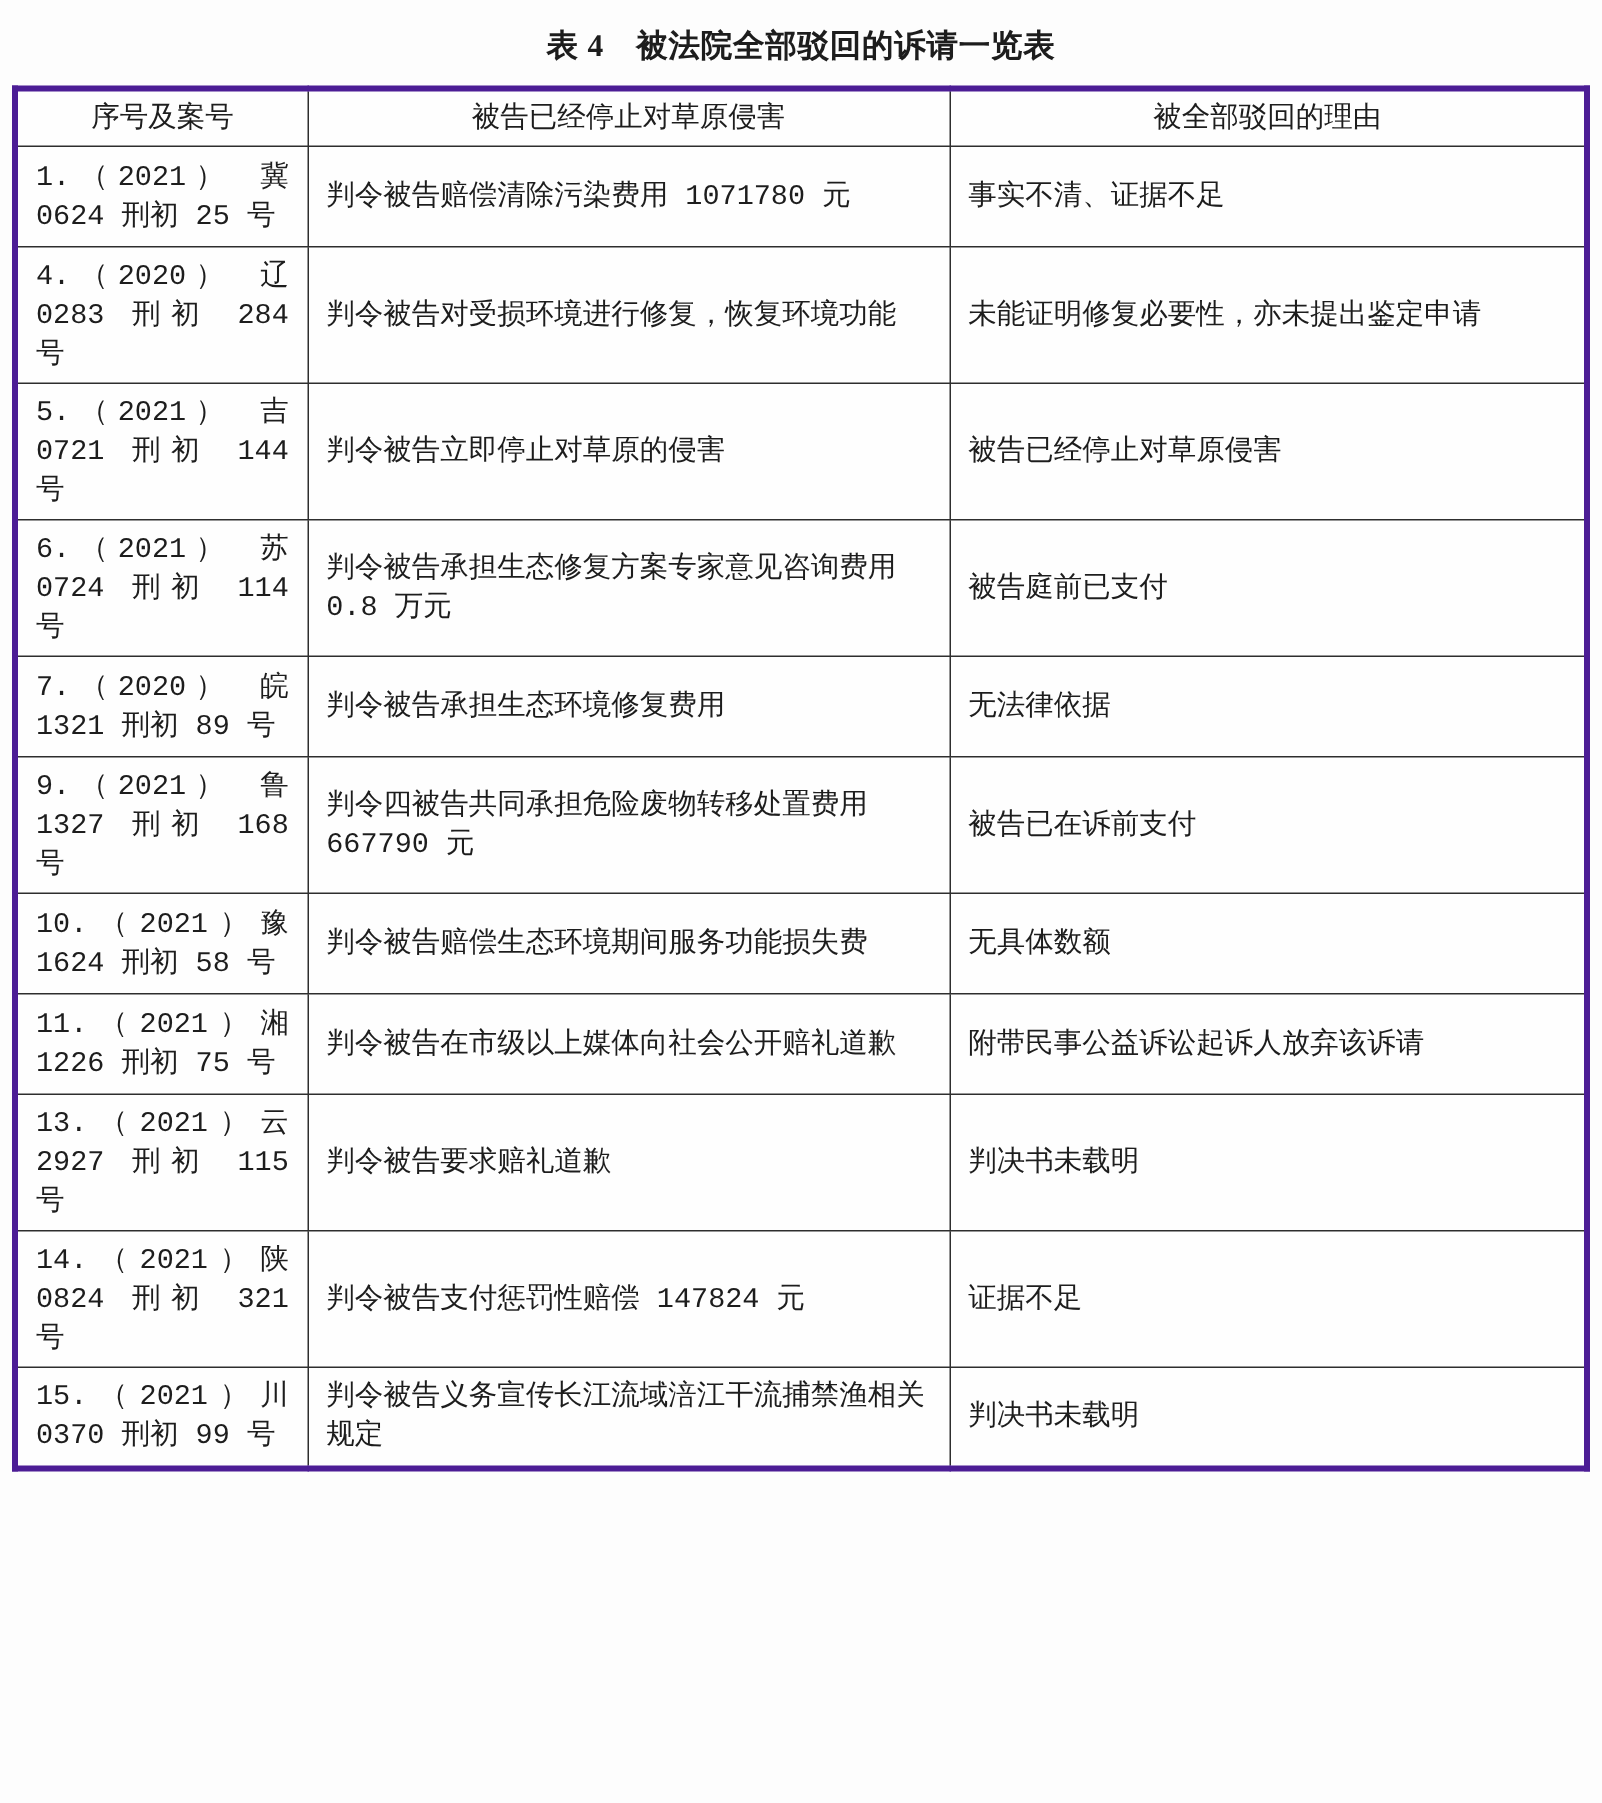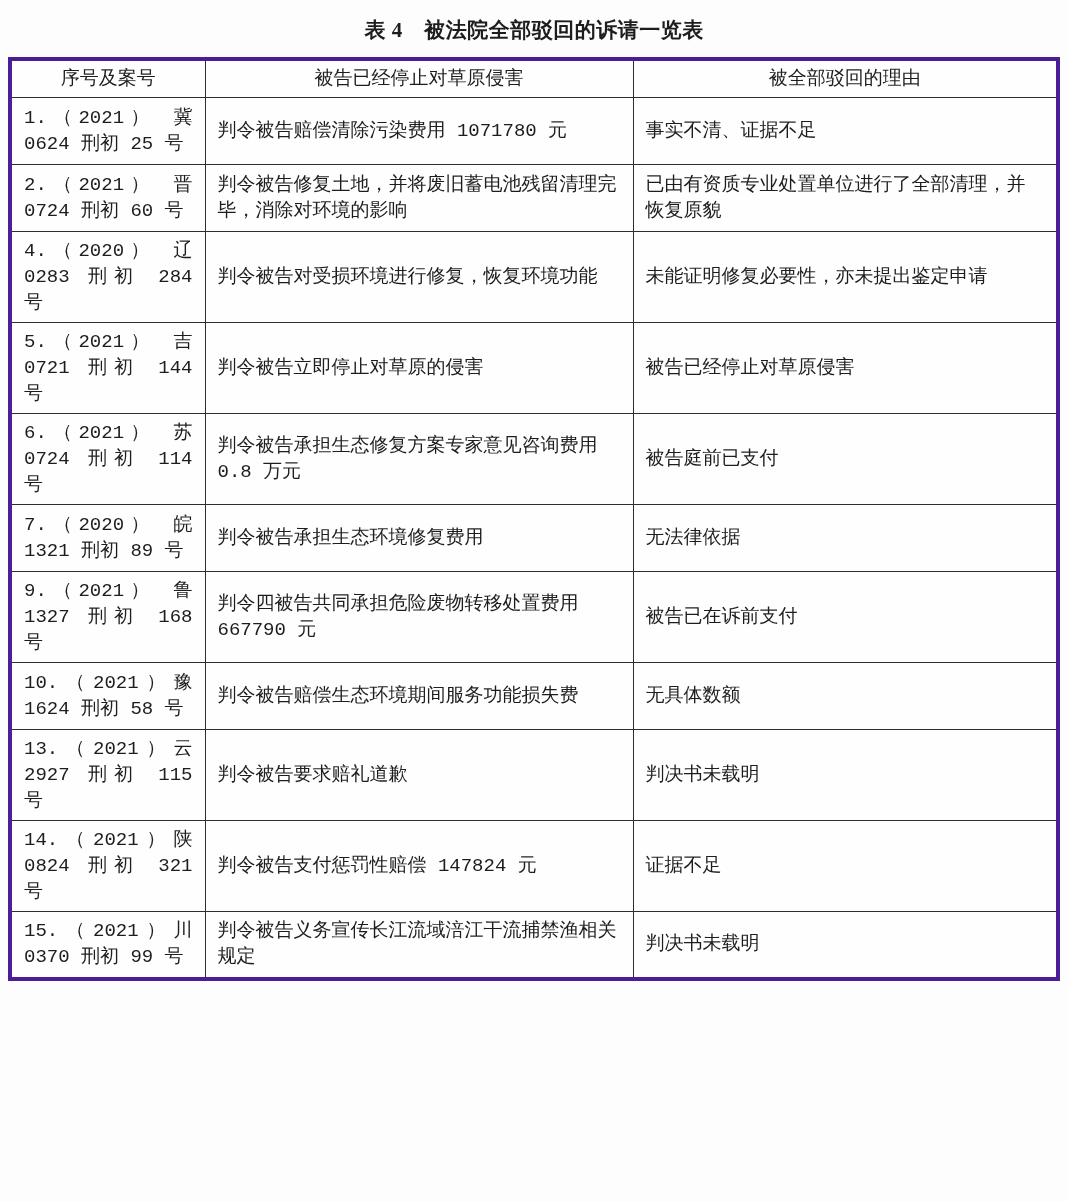--- a/index.html
+++ b/index.html
@@ -74,25 +74,20 @@
       <th>被全部驳回的理由</th>
     </tr>
   </thead>
   <tbody>
     <tr>
       <td class="case-cell">1.（2021） 冀 0624 刑初 25 号</td>
       <td>判令被告赔偿清除污染费用 1071780 元</td>
       <td>事实不清、证据不足</td>
     </tr>
     <tr>
-      <td class="case-cell">2.（2021） 晋 0724 刑初 60 号</td>
-      <td>判令被告修复土地，并将废旧蓄电池残留清理完毕，消除对环境的影响</td>
-      <td>已由有资质专业处置单位进行了全部清理，并恢复原貌</td>
-    </tr>
-    <tr>
       <td class="case-cell">4.（2020） 辽 0283 刑初 284 号</td>
       <td>判令被告对受损环境进行修复，恢复环境功能</td>
       <td>未能证明修复必要性，亦未提出鉴定申请</td>
     </tr>
     <tr>
       <td class="case-cell">5.（2021） 吉 0721 刑初 144 号</td>
       <td>判令被告立即停止对草原的侵害</td>
       <td>被告已经停止对草原侵害</td>
     </tr>
     <tr>
@@ -109,20 +104,25 @@
       <td class="case-cell">9.（2021） 鲁 1327 刑初 168 号</td>
       <td>判令四被告共同承担危险废物转移处置费用 667790 元</td>
       <td>被告已在诉前支付</td>
     </tr>
     <tr>
       <td class="case-cell">10.（2021）豫 1624 刑初 58 号</td>
       <td>判令被告赔偿生态环境期间服务功能损失费</td>
       <td>无具体数额</td>
     </tr>
     <tr>
+      <td class="case-cell">11.（2021）湘 1226 刑初 75 号</td>
+      <td>判令被告在市级以上媒体向社会公开赔礼道歉</td>
+      <td>附带民事公益诉讼起诉人放弃该诉请</td>
+    </tr>
+    <tr>
       <td class="case-cell">13.（2021）云 2927 刑初 115 号</td>
       <td>判令被告要求赔礼道歉</td>
       <td>判决书未载明</td>
     </tr>
     <tr>
       <td class="case-cell">14.（2021）陕 0824 刑初 321 号</td>
       <td>判令被告支付惩罚性赔偿 147824 元</td>
       <td>证据不足</td>
     </tr>
     <tr>

